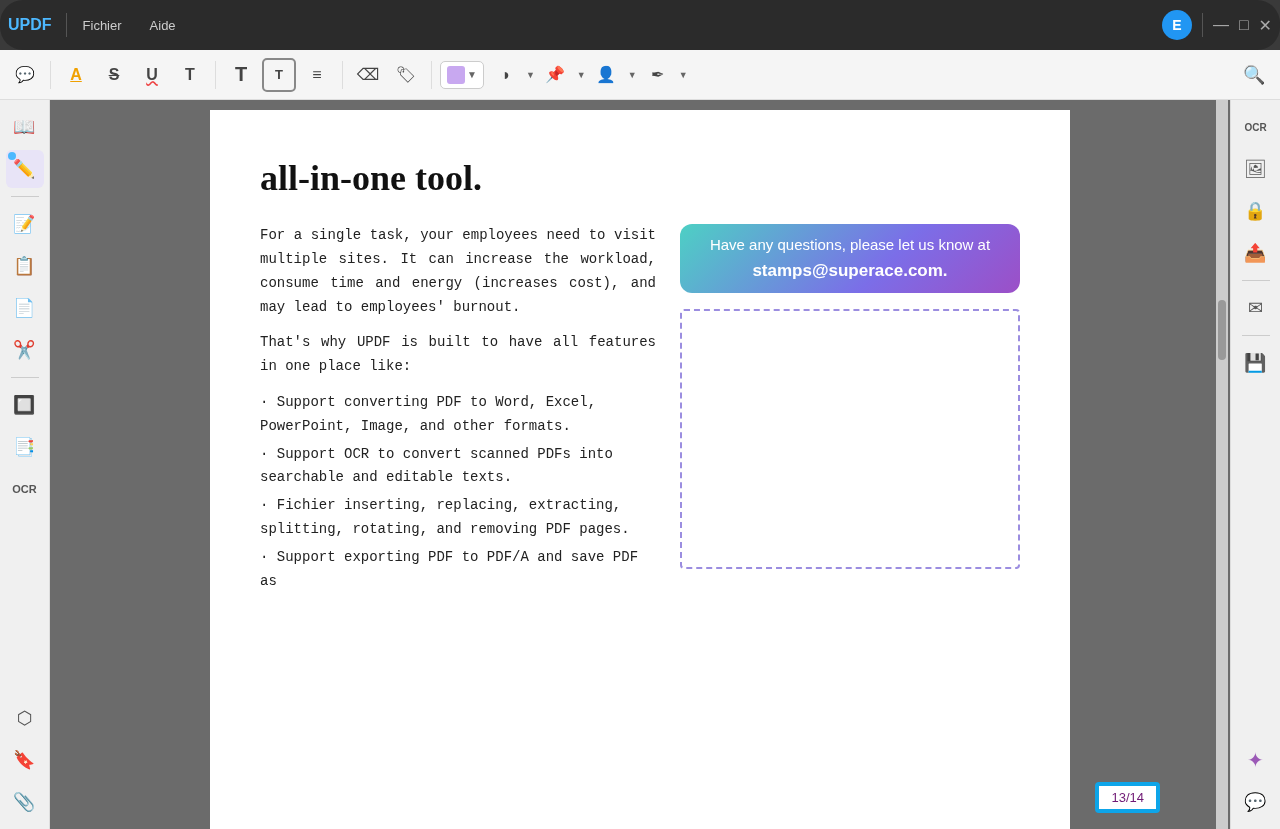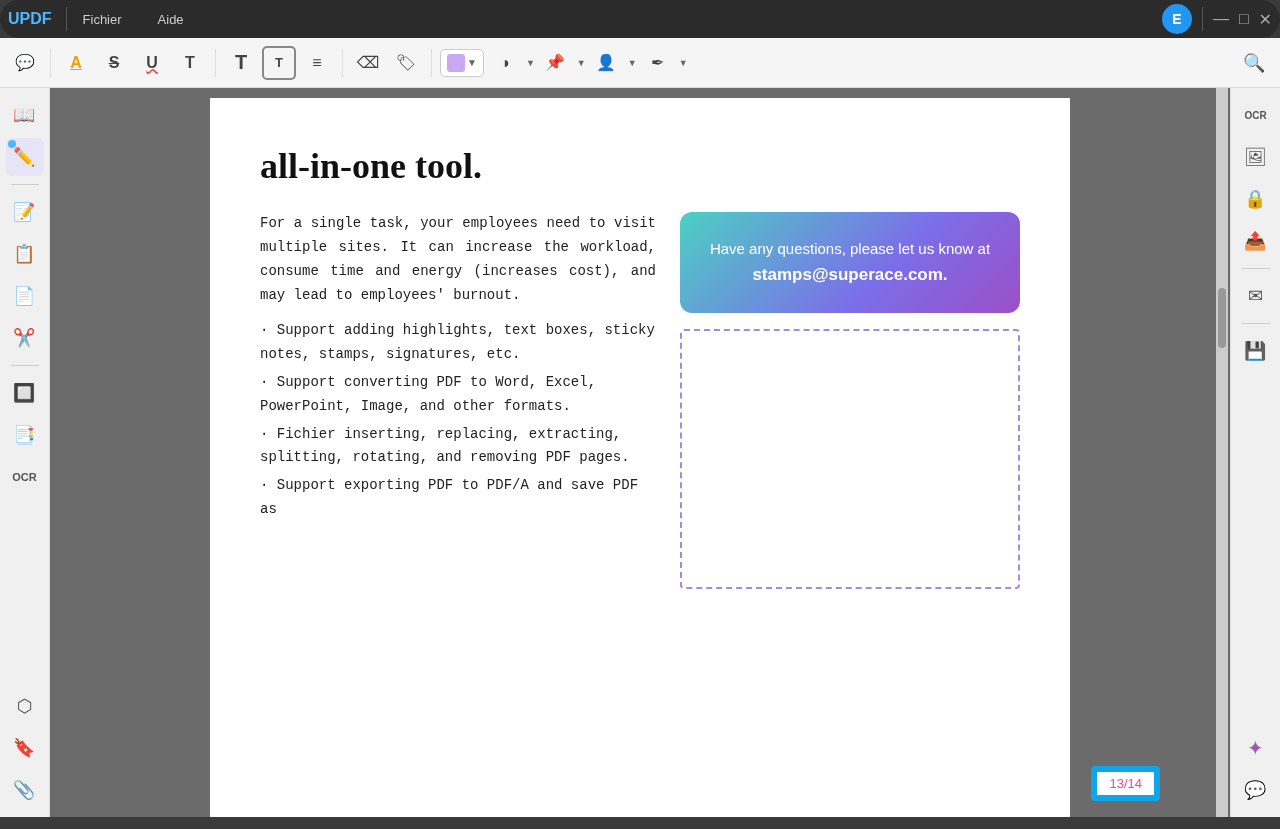--- a/index.html
+++ b/index.html
@@ -3,33 +3,33 @@
   <meta charset="utf-8">
   <style>
     * { box-sizing: border-box; margin: 0; padding: 0; }
     body { font-family: 'Segoe UI', Arial, sans-serif; background: #3a3a3a; width: 1280px; height: 829px; overflow: hidden; }
 
     
     .title-bar {
       display: flex;
       align-items: center;
       background: #2b2b2b;
-      height: 38px;
+      height: 50px;
       padding: 0 8px;
       gap: 6px;
       border-radius: 23px;
     }
     .title-bar-logo {
       display: flex; align-items: center; gap: 4px;
       font-weight: bold; font-size: 18px; color: white;
       margin-right: 8px;
     }
     .logo-updf { color: #4db8ff; font-weight: 900; font-size: 16px; }
     .title-bar-menu {
-      display: flex; gap: 16px; align-items: center; text-align: right;
+      display: flex; gap: 8px; align-items: center; text-align: right;
     }
     .menu-item {
       color: #ccc; font-size: 13px; padding: 4px 10px;
       border-radius: 4px; cursor: pointer;
     }
     .menu-dot { width: 8px; height: 8px; background: #4caf50; border-radius: 50%; margin-left: 2px; }
     .tab-bar {
       display: flex; align-items: center; flex: 1;
       margin-left: 10px;
     }
@@ -118,21 +118,21 @@
     }
     .pdf-bullet { font-size: 14px; line-height: 1.7; color: #222; margin-bottom: 4px; }
 
     .two-col { display: flex; gap: 24px; }
     .col-left { flex: 1; font-family: Liberation Mono, monospace; }
     .col-right { width: 340px; }
 
     
     .support-card {
       background: linear-gradient(135deg, #4dd0c4 0%, #7b6ee8 60%, #9c4fc7 100%);
-      border-radius: 12px; padding: 28px 24px; color: white;
+      border-radius: 12px; padding: 12px 24px; color: white;
       text-align: center; margin-bottom: 16px;
     }
     .support-card-text { font-size: 15px; margin-bottom: 8px; }
     .support-card-email { font-size: 17px; font-weight: bold; }
 
     
     .dashed-box {
       border: 2px dashed #9b8de0; border-radius: 4px;
       width: 100%; height: 260px;
     }
@@ -140,22 +140,22 @@
     
     .right-sidebar {
       width: 50px; background: #f0f0f0; border-left: 1px solid #ddd;
       display: flex; flex-direction: column; align-items: center;
       padding: 8px 0; gap: 4px;
     }
 
     
     .page-number {
       position: absolute; bottom: 16px; right: 70px;
-      background: white; border: 6px solid #0ea5e9; border-radius: 4px;
-      padding: 4px 12px; font-size: 13px; color: #ec4899;
+      background: white; border: 4px solid #0ea5e9; border-radius: 4px;
+      padding: 4px 12px; font-size: 13px; color: #701a75;
     }
 
     
     .scrollbar {
       width: 12px; background: #ccc; position: absolute; right: 2px; top: 0; bottom: 0;
       display: flex; flex-direction: column; align-items: center;
     }
     .scrollbar-thumb {
       width: 8px; background: #999; border-radius: 4px;
       height: 60px; margin-top: 200px;
@@ -242,22 +242,23 @@
 
   <div class="pdf-area">
     <div class="pdf-page">
 
       <div class="pdf-heading">all-in-one tool.</div>
 
       <div class="two-col">
 
         <div class="col-left">
           <p class="pdf-body-text">For a single task, your employees need to visit multiple sites. It can increase the workload, consume time and energy (increases cost), and may lead to employees' burnout.</p>
-          <p class="pdf-bullet">· Support adding highlights, text boxes, sticky notes, stamps, signatures, etc.</p>
+          <p class="pdf-body-text">That's why UPDF is built to have all features in one place like:</p>
           <p class="pdf-bullet">· Support converting PDF to Word, Excel, PowerPoint, Image, and other formats.</p>
+          <p class="pdf-bullet">· Support OCR to convert scanned PDFs into searchable and editable texts.</p>
           <p class="pdf-bullet">· Fichier inserting, replacing, extracting, splitting, rotating, and removing PDF pages.</p>
           <p class="pdf-bullet">· Support exporting PDF to PDF/A and save PDF as</p>
         </div>
 
         <div class="col-right">
 
           <div class="support-card">
             <p class="support-card-text">Have any questions, please let us know at</p>
             <p class="support-card-email">stamps@superace.com.</p>
           </div>

